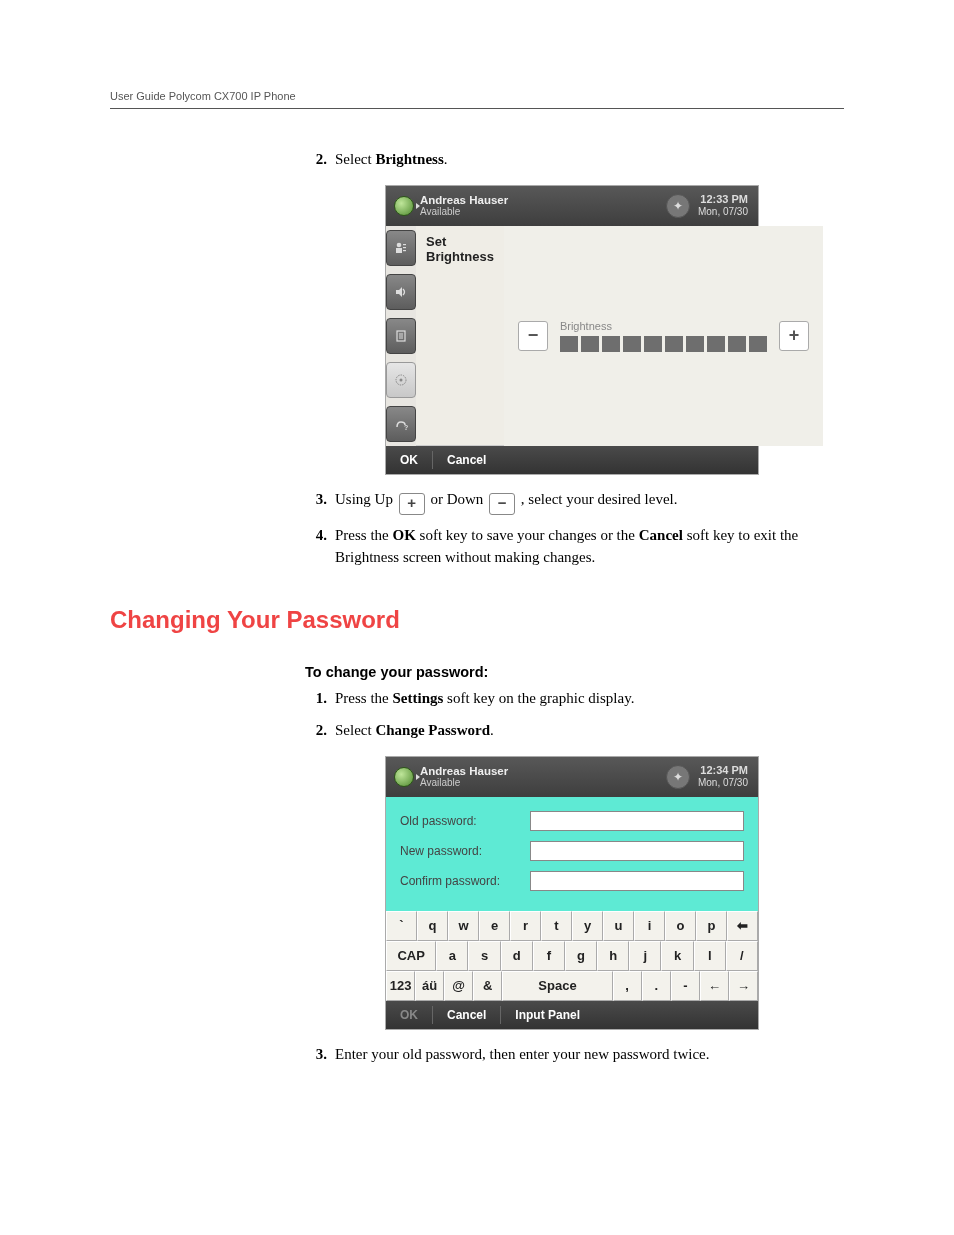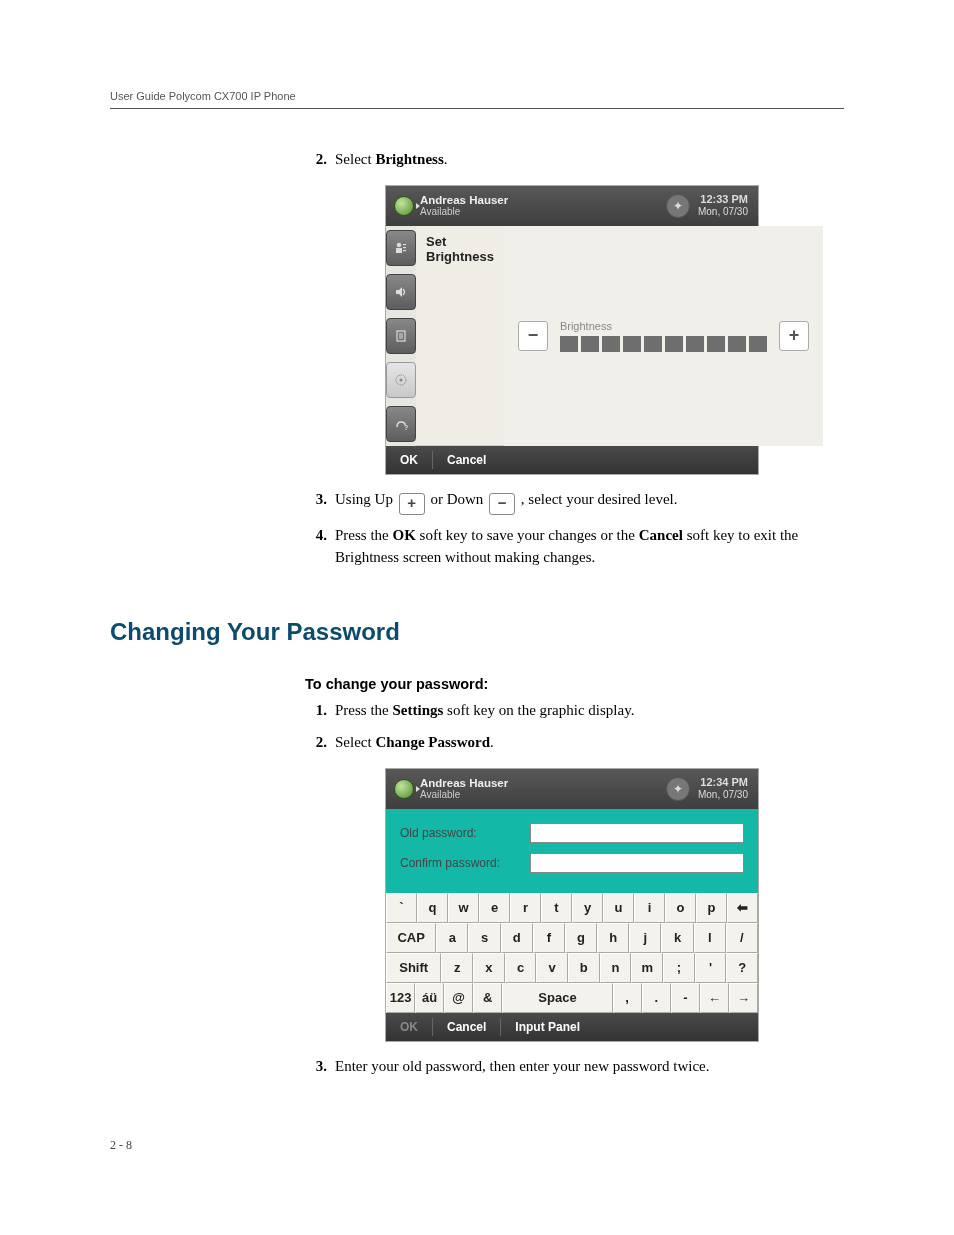--- a/index.html
+++ b/index.html
@@ -62,22 +62,22 @@
     font-family: Arial, sans-serif;
     font-size: 15px;
     line-height: 18px;
     color: #444;
     margin: 0 2px;
   }
   .section-head {
     font-family: Arial, Helvetica, sans-serif;
     font-size: 24px;
     font-weight: bold;
-    color: #0c4a6e;
-    margin: 50px 0 30px 0;
+    color: #ef4444;
+    margin: 38px 0 30px 0;
   }
   .sub-head {
     font-family: Arial, Helvetica, sans-serif;
     font-size: 14.5px;
     font-weight: bold;
     color: #000;
     margin-bottom: 8px;
   }
   .page-num {
     font-size: 12px;
@@ -164,21 +164,21 @@
   .blk{width:18px;height:16px;background:#6e6e6e;}
   .screen-spacer{flex:1;min-height:120px;}
   .softkeys{
     display:flex;background:linear-gradient(#4a4a4a,#333);height:28px;
     align-items:center;color:#fff;font-size:12px;font-weight:bold;
   }
   .softkey{padding:0 14px;}
   .soft-divider{width:1px;height:18px;background:#666;}
 
   
-  .pw-body{padding:14px 14px 10px 14px;background:#14b8a6;}
+  .pw-body{padding:14px 14px 10px 14px;background:#5eead4;}
   .pw-row{display:flex;align-items:center;margin-bottom:10px;}
   .pw-label{width:130px;font-size:12px;color:#444;}
   .pw-input{flex:1;}
   .pw-input input{
     width:100%;height:20px;box-sizing:border-box;
     background:#fff;border:1px solid #888;font-size:12px;padding:0 3px;
   }
   .kbd{background:#e0ded6;}
   .kbd-row{display:flex;}
   .key{
@@ -336,20 +336,24 @@
           </div>
           <div class="globe">✦</div>
           <div class="time-box">
             <div class="clk">12:34 PM</div>
             <div>Mon, 07/30</div>
           </div>
         </div>
         <div class="pw-body">
           <div class="pw-row">
             <div class="pw-label">Old password:</div>
+            <div class="pw-input"><input type="text" value="" style=""></div>
+          </div>
+          <div class="pw-row">
+            <div class="pw-label">New password:</div>
             <div class="pw-input"><input type="text" value="" style=""></div>
           </div>
           <div class="pw-row">
             <div class="pw-label">Confirm password:</div>
             <div class="pw-input"><input type="text" value="" style=""></div>
           </div>
         </div>
         <div class="kbd">
           <div class="kbd-row">
             <div class="key">`</div>
@@ -372,33 +376,20 @@
             <div class="key">d</div>
             <div class="key">f</div>
             <div class="key">g</div>
             <div class="key">h</div>
             <div class="key">j</div>
             <div class="key">k</div>
             <div class="key">l</div>
             <div class="key">/</div>
           </div>
           <div class="kbd-row">
-            <div class="key wide2">Shift</div>
-            <div class="key">z</div>
-            <div class="key">x</div>
-            <div class="key">c</div>
-            <div class="key">v</div>
-            <div class="key">b</div>
-            <div class="key">n</div>
-            <div class="key">m</div>
-            <div class="key">;</div>
-            <div class="key">'</div>
-            <div class="key">?</div>
-          </div>
-          <div class="kbd-row">
             <div class="key">123</div>
             <div class="key">áü</div>
             <div class="key">@</div>
             <div class="key">&amp;</div>
             <div class="key space">Space</div>
             <div class="key">,</div>
             <div class="key">.</div>
             <div class="key">-</div>
             <div class="key">←</div>
             <div class="key">→</div>
@@ -415,14 +406,13 @@
     </div>
 
     <ol class="steps">
       <li>
         <span class="step-num">3.</span>
         <span class="step-body">Enter your old password, then enter your new password twice.</span>
       </li>
     </ol>
   </div>
 
-  <div class="page-num">2 - 8</div>
 </div>
 
 </body></html>

